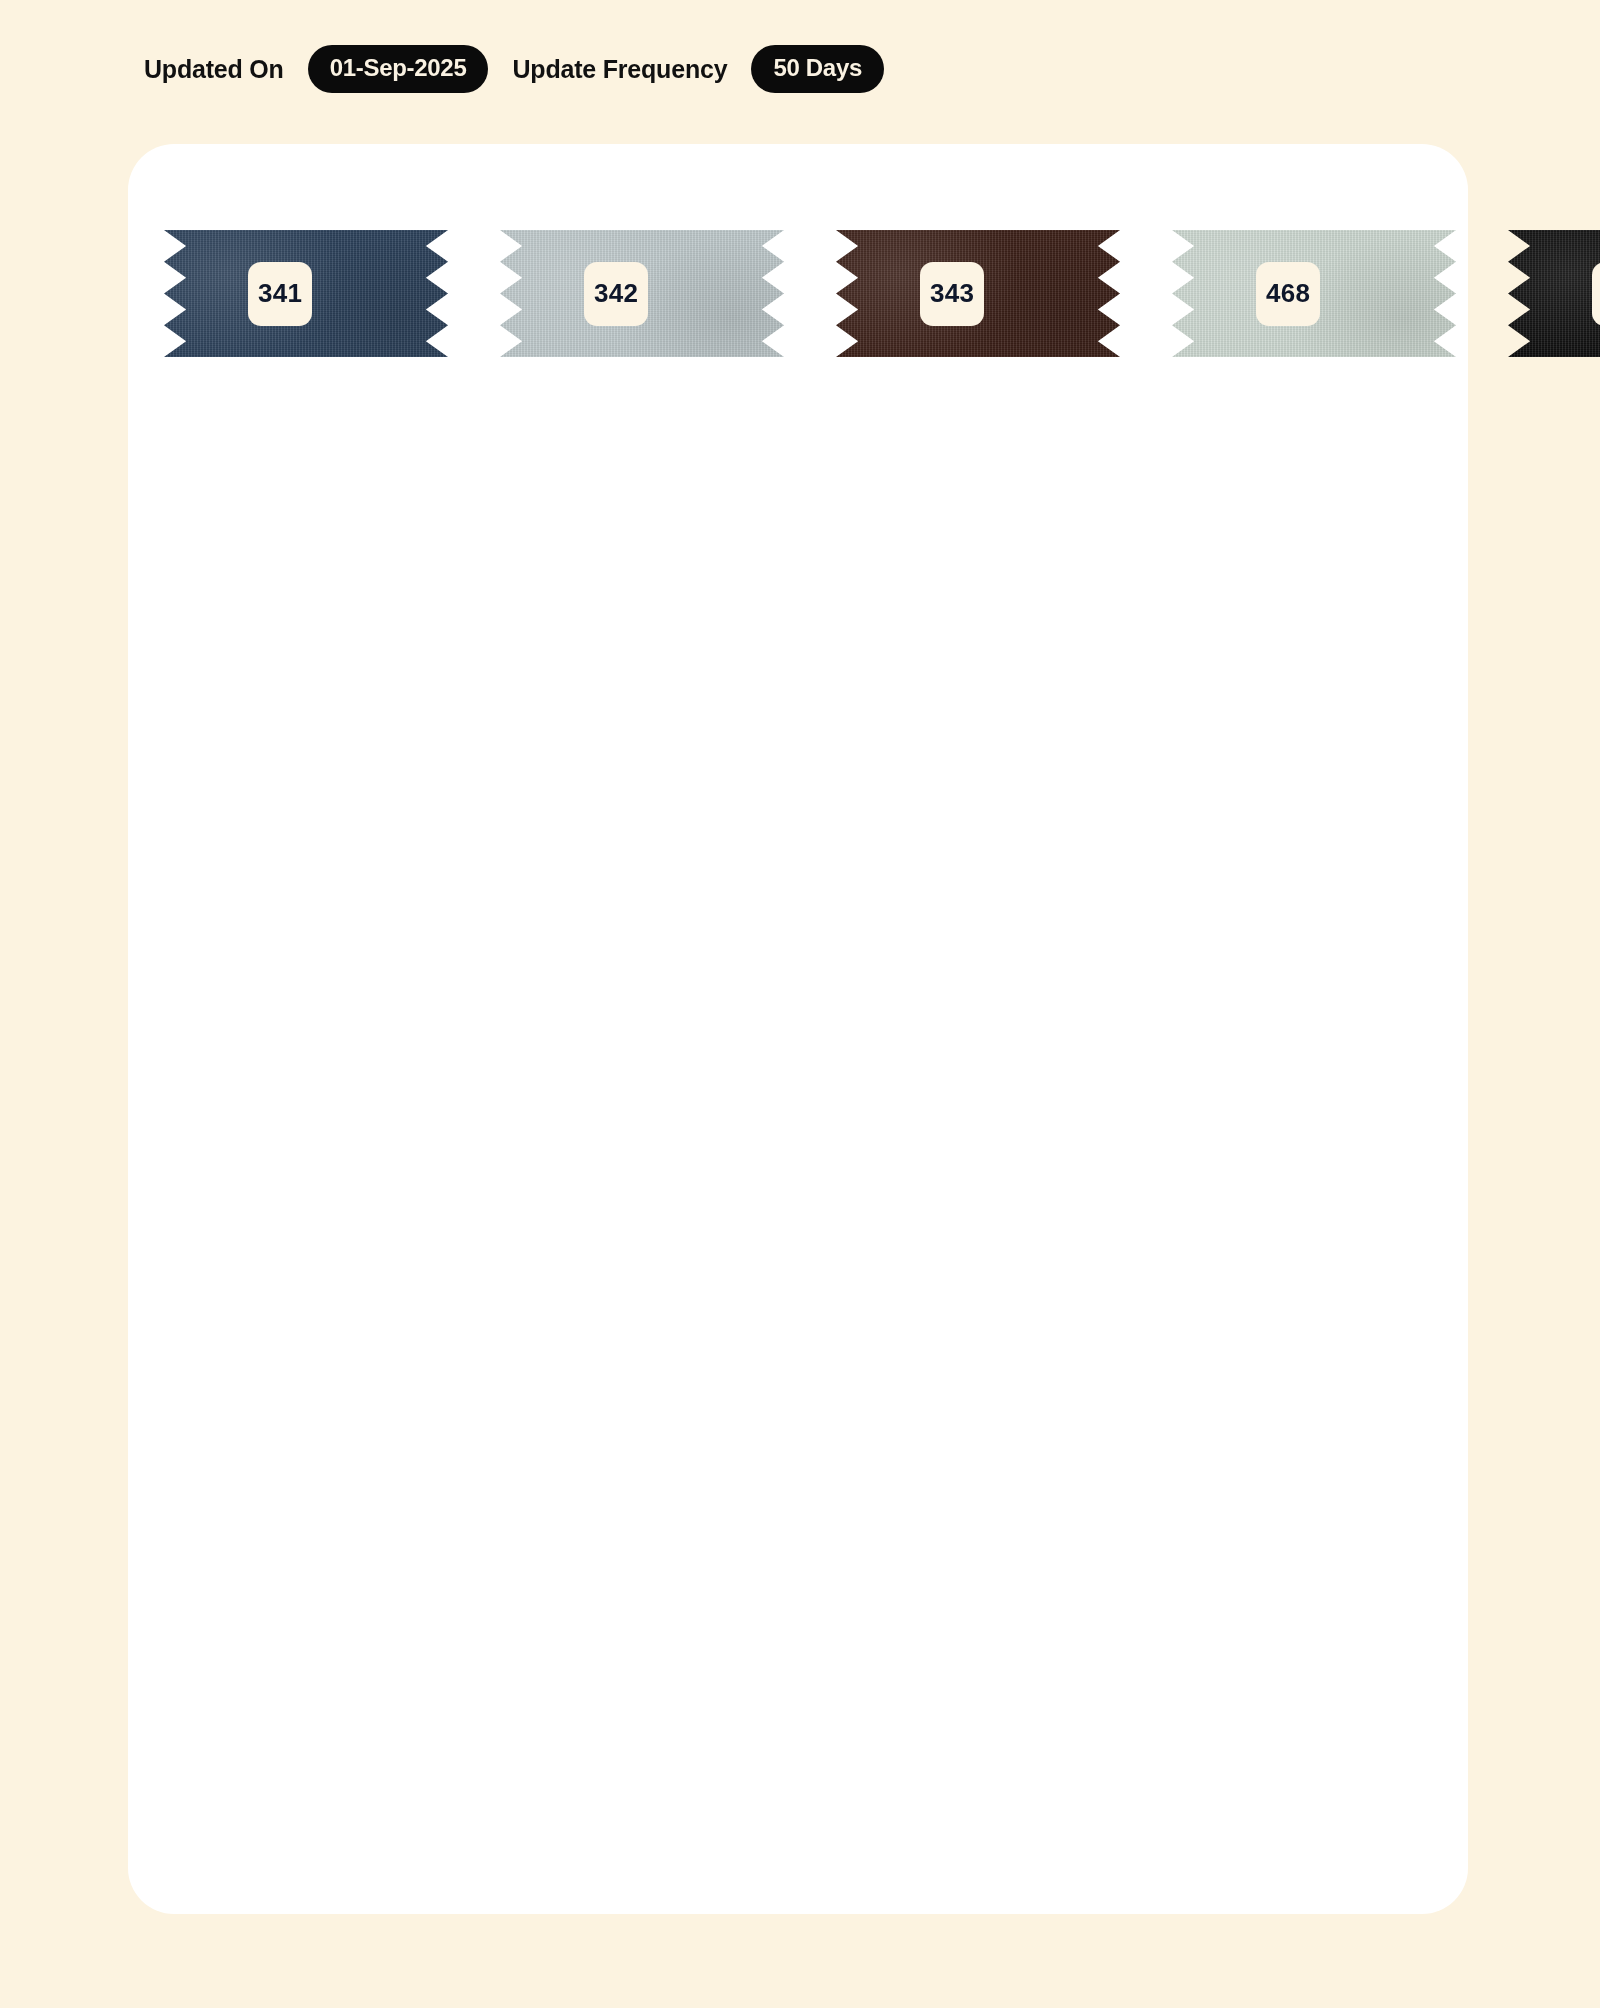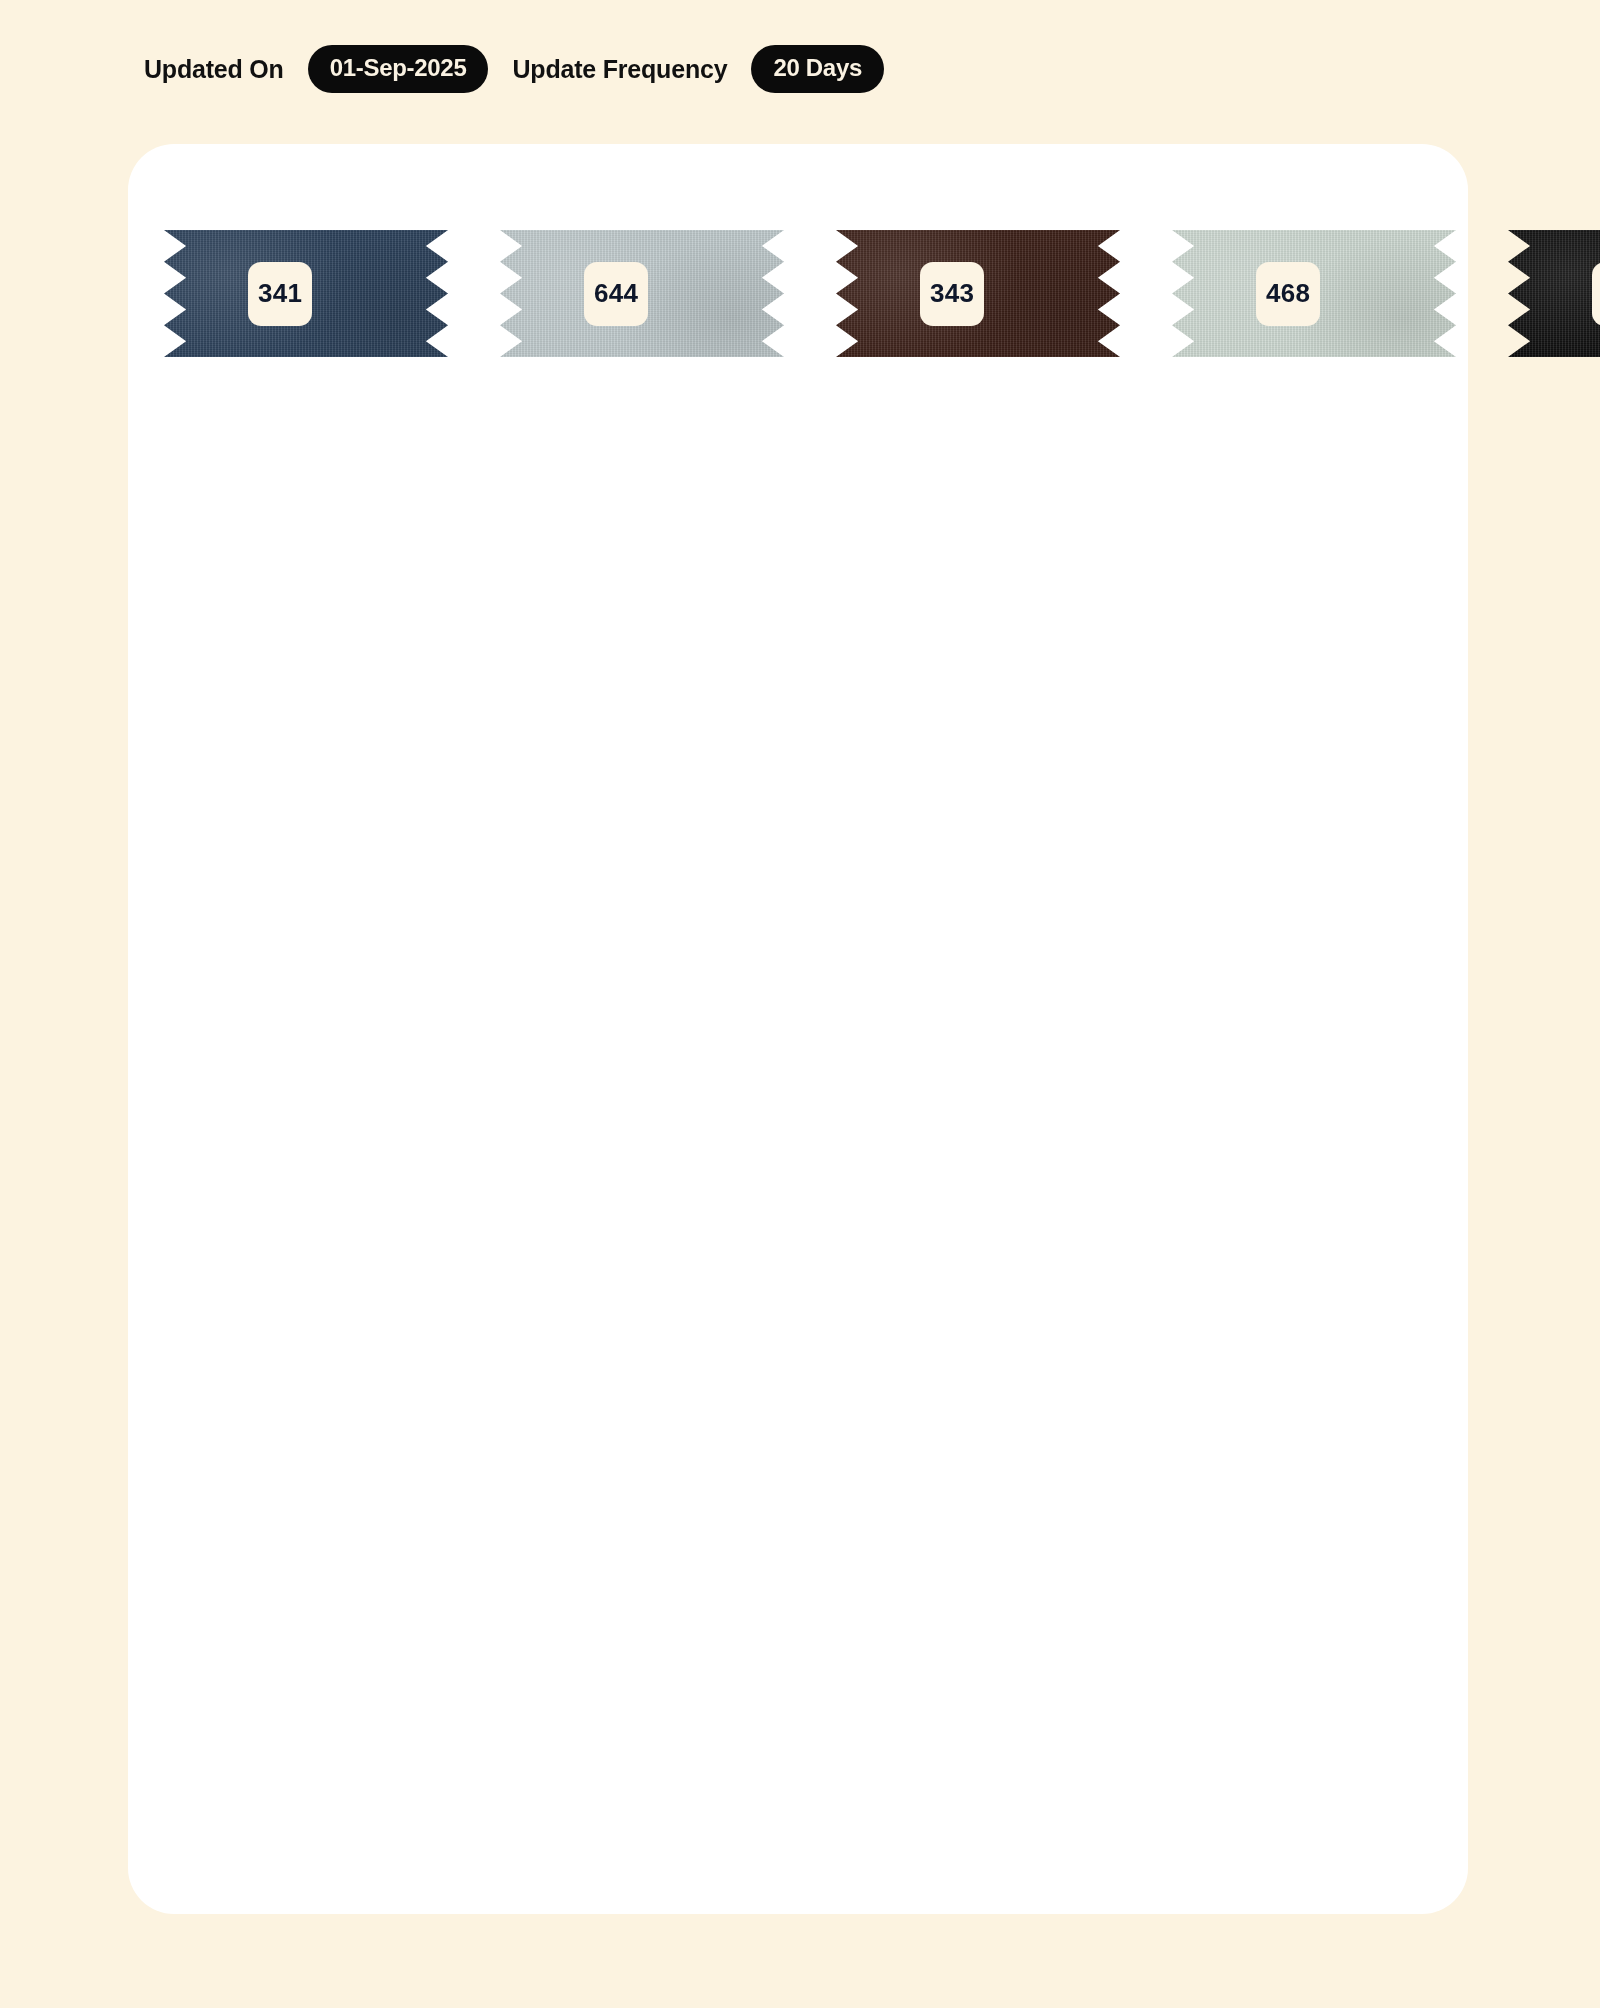--- a/index.html
+++ b/index.html
@@ -170,33 +170,33 @@
 </style>
 </head>
 <body>
 
 <div class="page">
 
   <div class="header">
     <span class="hdr-label">Updated On</span>
     <span class="hdr-pill">01-Sep-2025</span>
     <span class="hdr-label">Update Frequency</span>
-    <span class="hdr-pill">20 Days</span>
+    <span class="hdr-pill">50 Days</span>
   </div>
 
   <div class="card"></div>
 
   <div class="grid" id="swatch-grid">
       <div class="swatch">
         <div class="swatch-body" style="background: rgb(44, 65, 91);"></div>
         <div class="swatch-label">341</div>
       </div>
       <div class="swatch">
         <div class="swatch-body" style="background: rgb(191, 202, 204);"></div>
-        <div class="swatch-label">644</div>
+        <div class="swatch-label">342</div>
       </div>
       <div class="swatch">
         <div class="swatch-body" style="background: rgb(60, 32, 24);"></div>
         <div class="swatch-label">343</div>
       </div>
       <div class="swatch">
         <div class="swatch-body" style="background: rgb(205, 216, 209);"></div>
         <div class="swatch-label">468</div>
       </div>
       <div class="swatch">

